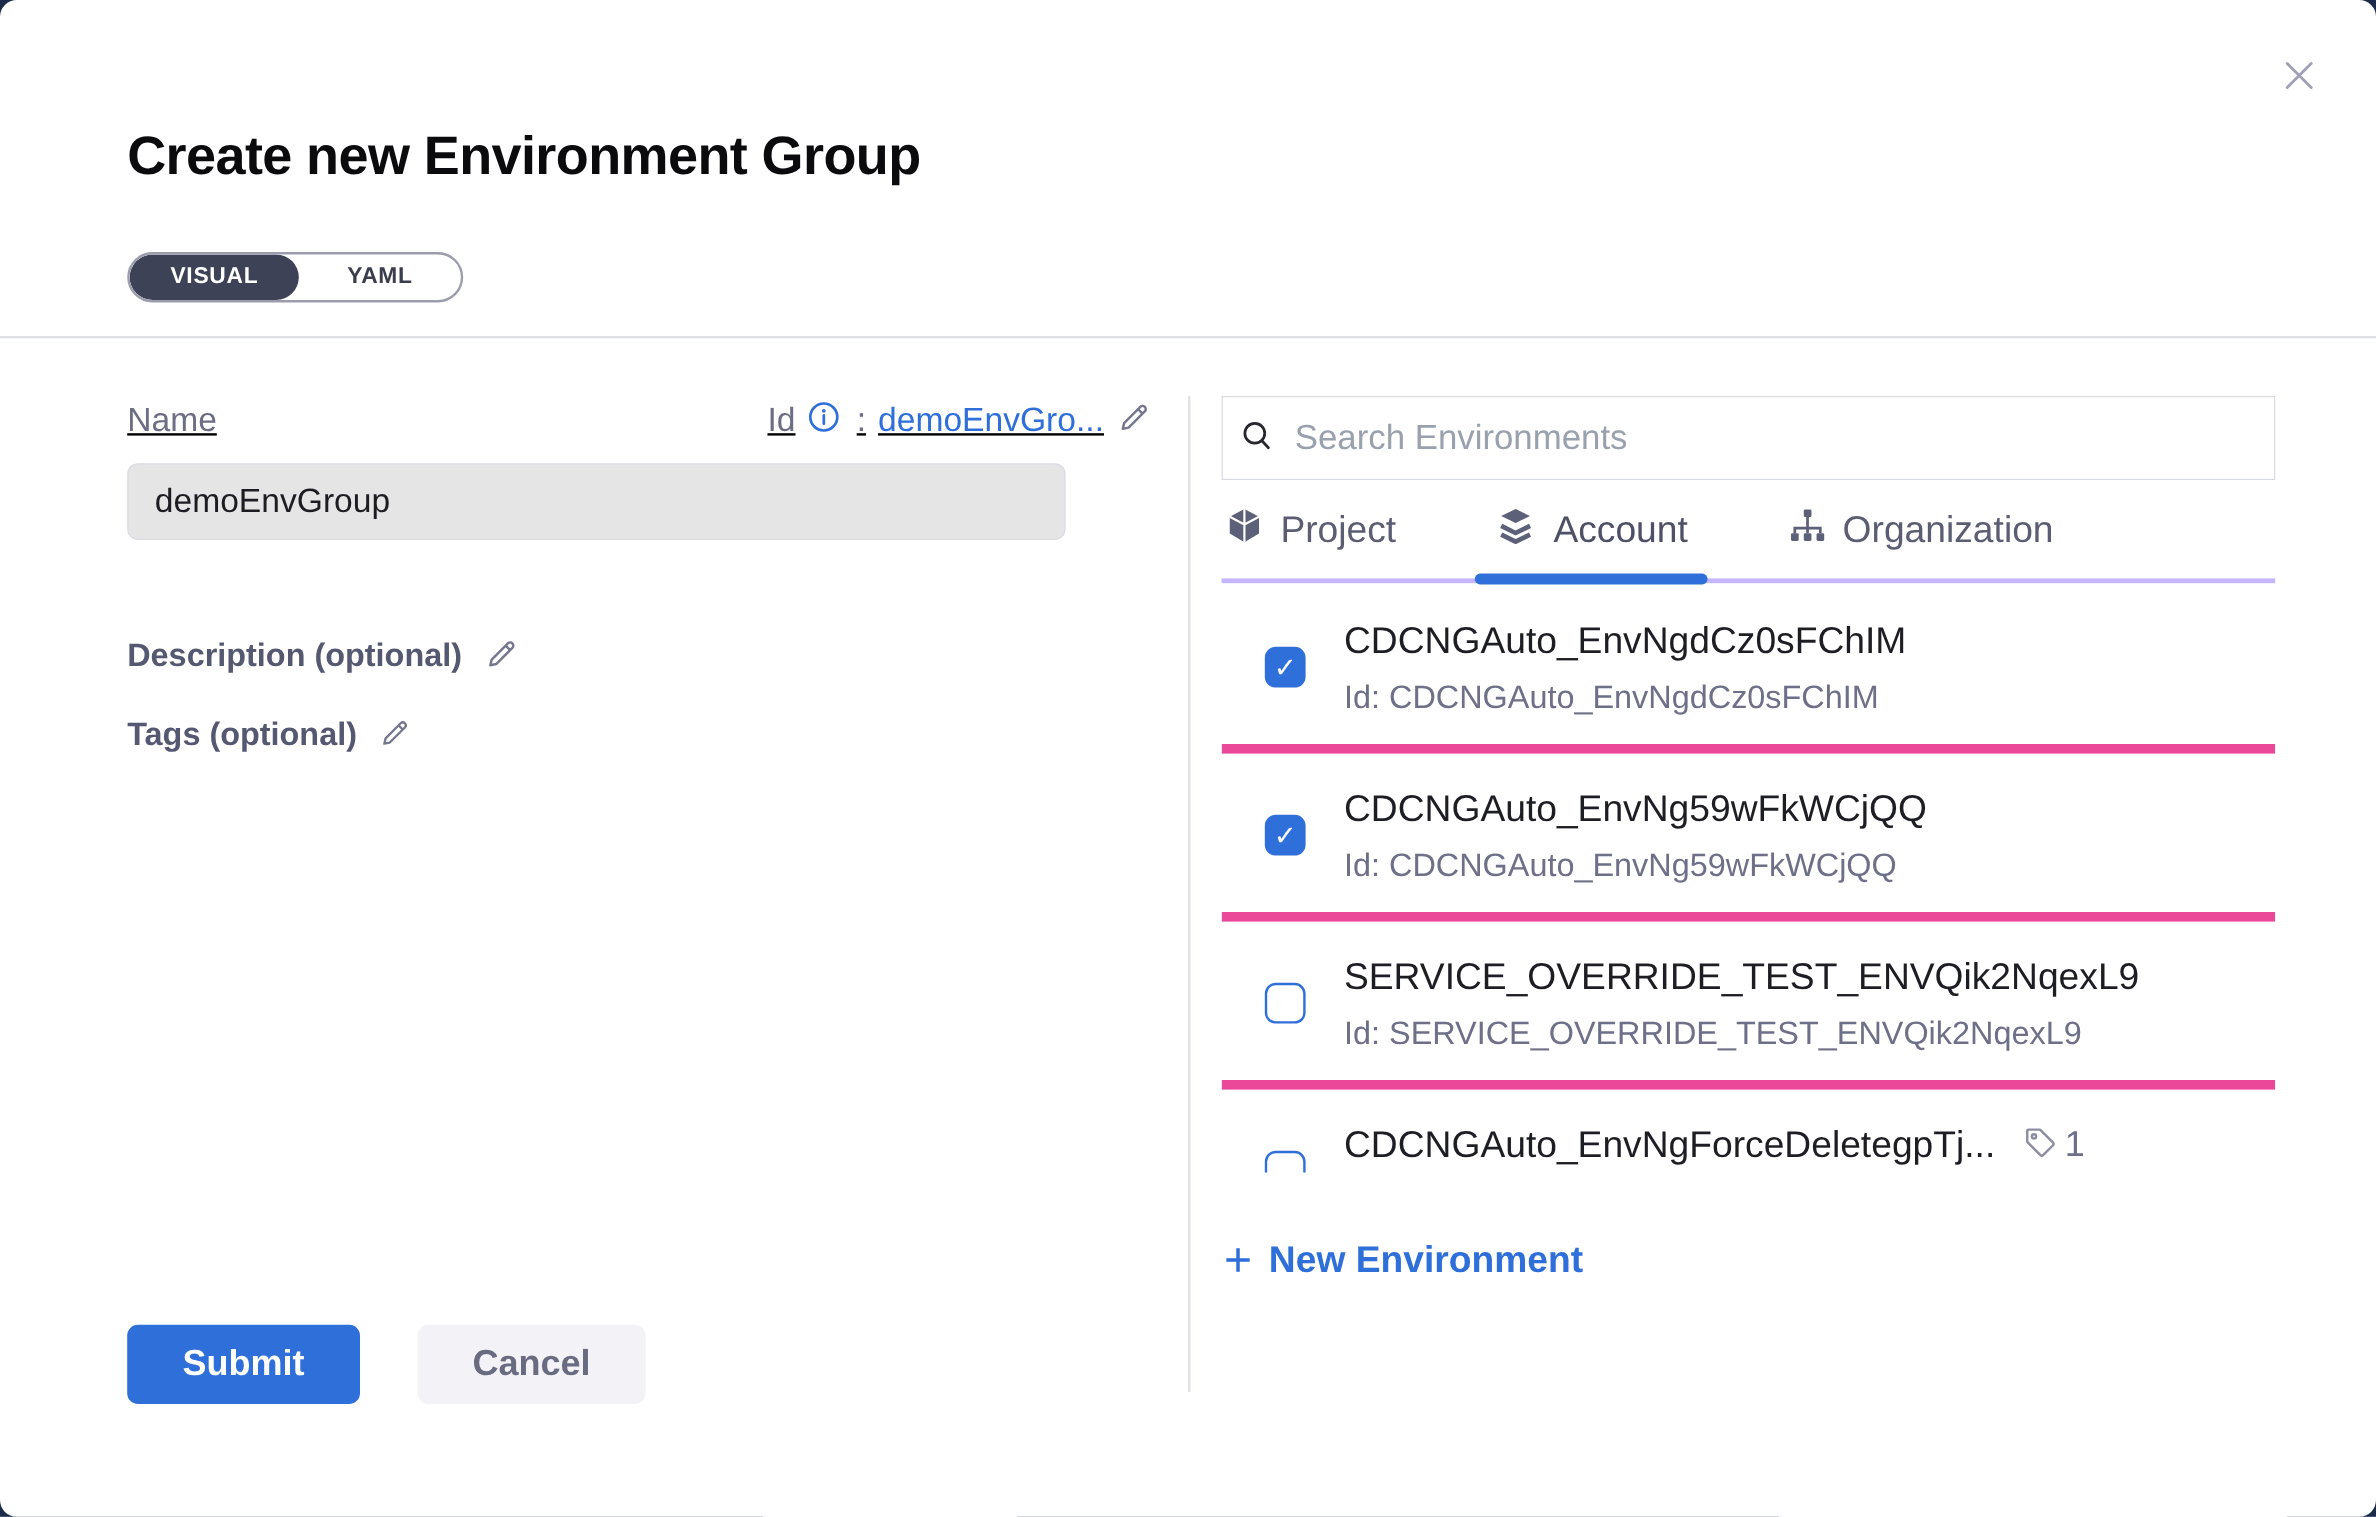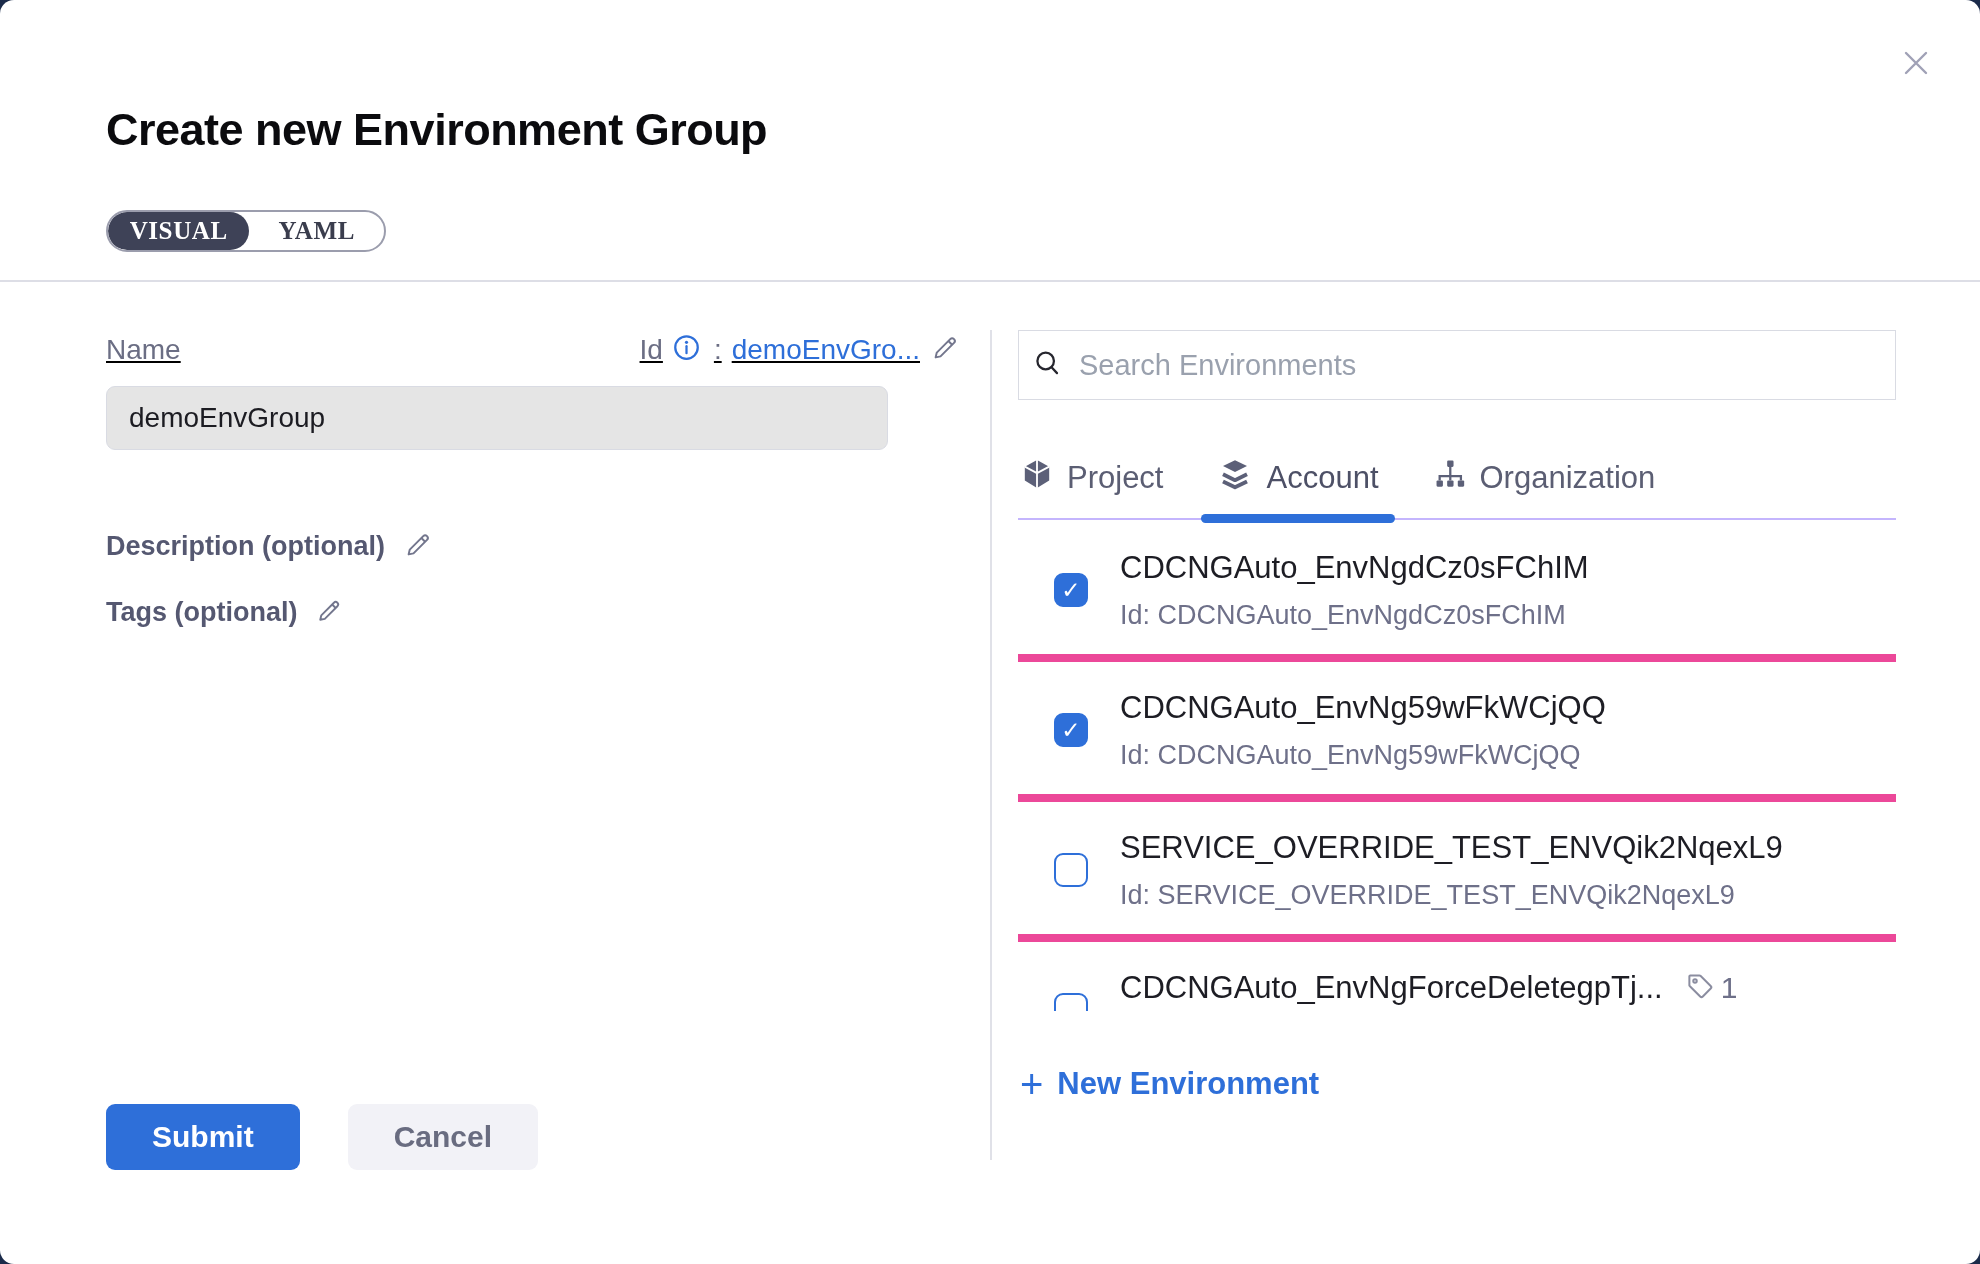--- a/index.html
+++ b/index.html
@@ -31,21 +31,21 @@
     margin:54px 0 0 106px;
     width:280px; height:42px;
     border:2px solid #9b9dad;
     border-radius:22px;
     display:flex; align-items:stretch;
     background:#fff;
     overflow:hidden;
   }
   .mode-seg {
     flex:1; border:none; background:transparent; cursor:pointer;
-    font-family:Liberation Serif, serif; font-size:25px; font-weight:700;
+    font-family:Liberation Sans, sans-serif; font-size:19px; font-weight:700;
     letter-spacing:0.6px; color:#3a3d4d;
     border-radius:22px;
     display:flex; align-items:center; justify-content:center;
   }
   .mode-seg.active { background:#3e4257; color:#ffffff; flex:1.05; }
   .hr { height:2px; background:#dddee6; margin-top:28px; }
 
   .content { position:relative; display:flex; flex:1; }
   .v-divider {
     position:absolute; left:990px; top:48px; height:830px; width:2px;
@@ -85,21 +85,21 @@
   .right-pane { flex:1; padding:48px 84px 0 58px; display:flex; flex-direction:column; }
   .search-box {
     height:70px; border:1.5px solid #d9dbe3; border-radius:0;
     display:flex; align-items:center; padding:0 12px; gap:16px; background:#fff;
   }
   .search-input {
     flex:1; border:none; outline:none; font-family:inherit;
     font-size:29px; color:#1c1c22; background:transparent;
   }
   .search-input::placeholder { color:#9aa1ae; }
-  .tabs { margin-top:56px; display:flex; gap:50px; border-bottom:2px solid #c4b5fd; }
+  .tabs { margin-top:20px; display:flex; gap:78px; border-bottom:4px solid #c4b5fd; }
   .tab {
     position:relative; display:flex; align-items:center; gap:13px;
     padding:0 2px 18px 2px; background:none; border:none; cursor:pointer;
     font-family:inherit; font-size:31px; color:#5b5e73;
   }
   .tab.active { color:#4d5066; }
   .tab.active::after {
     content:""; position:absolute; left:-14px; right:-14px; bottom:-5px;
     height:9px; border-radius:5px; background:#2e6fd9;
   }

